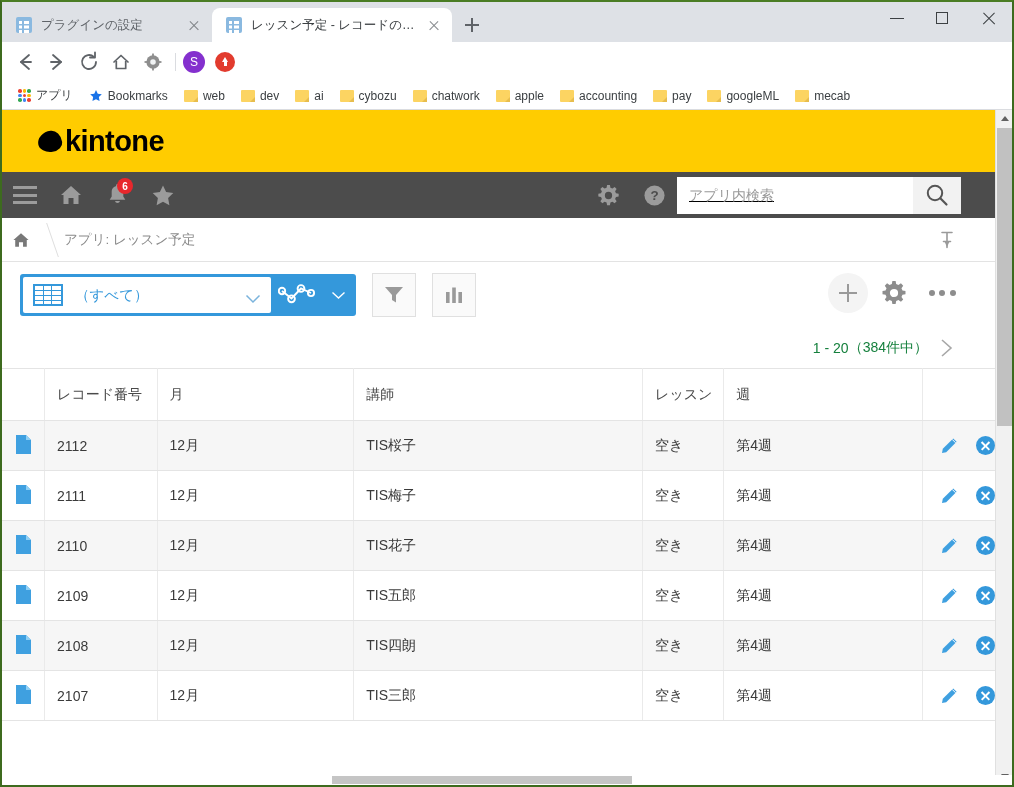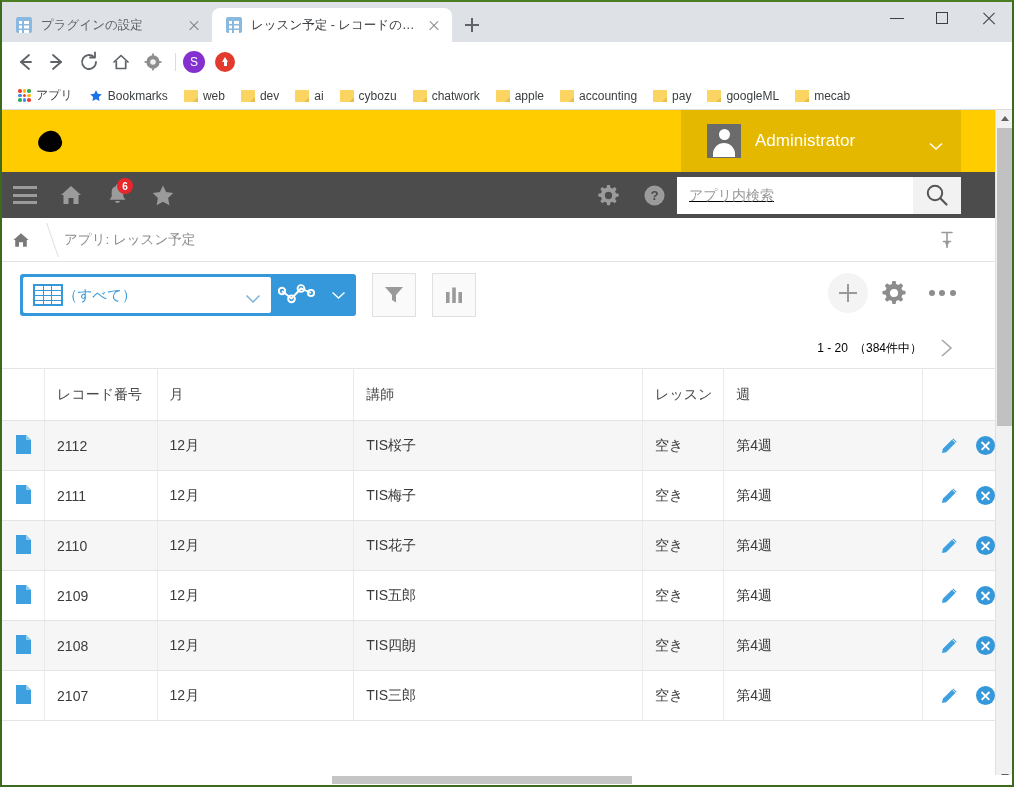--- a/index.html
+++ b/index.html
@@ -233,21 +233,21 @@
   .crumb-text { margin-left: 8px; }
   .pin-ic { position:absolute; right:58px; top:13px; width:14px; height:18px; }
 
   .k-toolbar { height: 66px; background:#fff; display:flex; align-items:center; position:relative; }
   .viewsel {
     margin-left: 18px; height: 42px; background:#3498db; border-radius:3px;
     display:flex; align-items:center; padding: 3px; gap:0;
   }
   .viewsel .box {
     width: 248px; height: 36px; background:#fff; border-radius:2px;
-    display:flex; align-items:center; padding: 0 10px; 
+    display:flex; align-items:center; padding: 0 10px; gap:12px;
   }
   .grid-ic { width:30px; height:22px; border:2px solid #3498db; flex:0 0 30px; position:relative; background:#fff; }
   .grid-ic::before {
     content:""; position:absolute; left:0; top:4px; width:26px; height:1.4px; background:#3498db;
     box-shadow: 0 5px 0 #3498db, 0 10px 0 #3498db, 0 15px 0 #3498db;
   }
   .grid-ic::after {
     content:""; position:absolute; left:8px; top:0; width:1.4px; height:18px; background:#3498db;
     box-shadow: 8px 0 0 #3498db;
   }
@@ -265,21 +265,21 @@
     width: 40px; height:40px; border-radius:50%; background:#f4f4f4; position:relative;
   }
   .circ-add::before { content:""; position:absolute; left:11px; top:19.2px; width:18px; height:1.8px; background:#9a9a9a; }
   .circ-add::after  { content:""; position:absolute; left:19.1px; top:11px; width:1.8px; height:18px; background:#9a9a9a; }
   .ico-btn { width: 44px; height:40px; display:flex; align-items:center; justify-content:center; }
   .dots { display:flex; gap:4.5px; }
   .dots i { width:6px; height:6px; border-radius:50%; background:#8d8d8d; display:block; }
 
   .k-pager {
     height: 40px; background:#fff; display:flex; align-items:center; justify-content:flex-end;
-    padding-right: 48px; font-size:12px; color:#000000; gap: 6px; position:relative;
+    padding-right: 48px; font-size:14px; color:#15803d; position:relative;
   }
   .pg-next { width:36px; height:36px; display:flex; align-items:center; justify-content:center; }
 
   
   .k-table { width: 100%; border-collapse: collapse; table-layout: fixed; font-size:14px; }
   .k-table th, .k-table td {
     border-top: 1px solid #e4e4e4; border-bottom:1px solid #e4e4e4;
     border-right: 1px solid #eaeaea;
     text-align: left; color:#3a3a3a; font-weight:normal;
     padding: 0 0 0 12px; height: 50px; overflow:hidden; white-space:nowrap;
@@ -452,29 +452,21 @@
       <span class="bm-folder"></span>
       <span>mecab</span>
     </div>
   </div>
 
   <div class="k-wrap">
 
     <div class="k-header">
       <div class="k-logo">
         <span class="blob"></span>
-      </div>
-      <div class="k-user">
-        <span class="ava"></span>
-        <span class="uname">Administrator</span>
-        <span class="chev-d">
-          <svg width="14" height="9" viewBox="0 0 14 9">
-              <path d="M1 1.5 L7 7 L13 1.5" fill="none" stroke="#ffffff" stroke-width="1.4"></path>
-            </svg>
-        </span>
+          <span>kintone</span>
       </div>
     </div>
 
     <div class="k-nav">
       <div class="ic">
         <span class="hamb">
             <i></i>
             <i></i>
             <i></i>
           </span>

